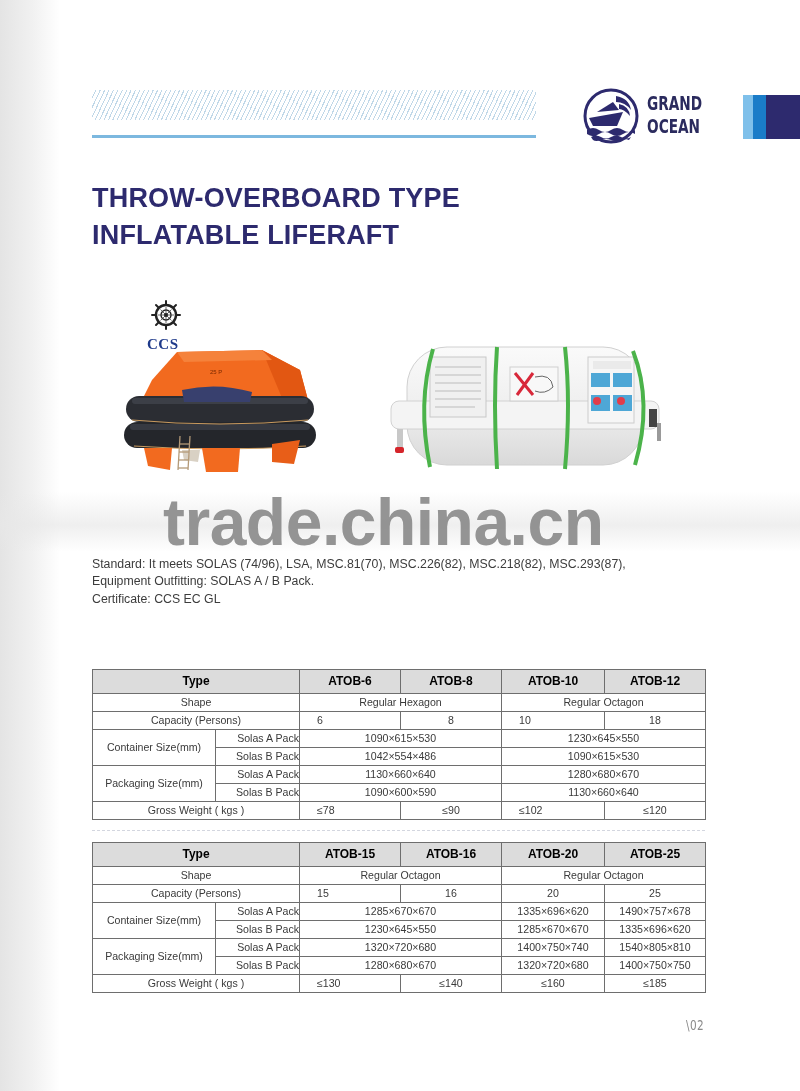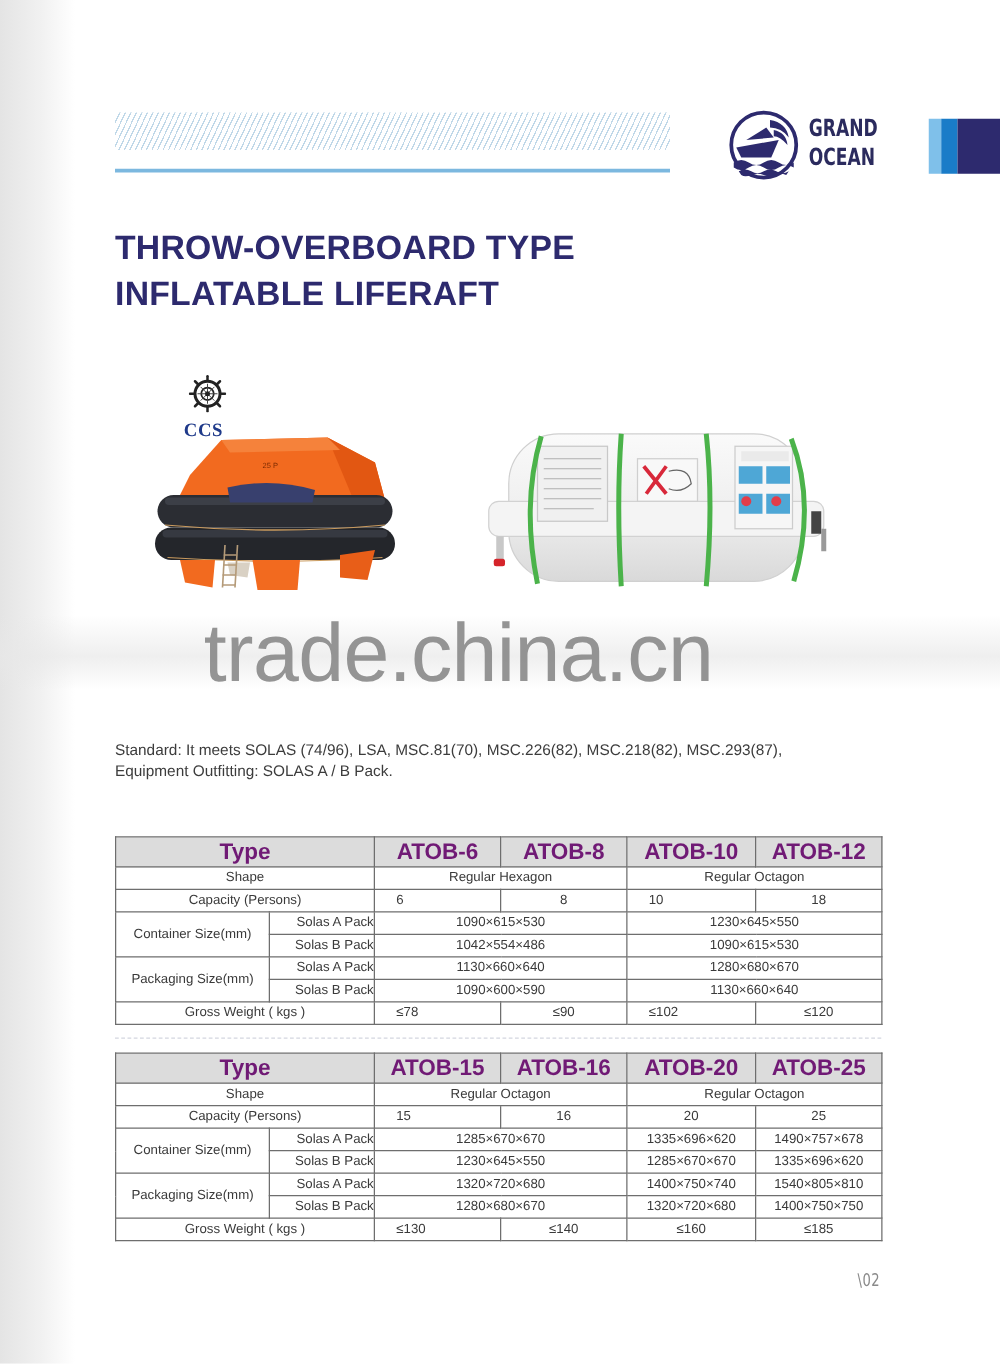--- a/index.html
+++ b/index.html
@@ -45,39 +45,40 @@
   .raft-img { position: absolute; left: 122px; top: 340px; width: 196px; height: 135px; }
   .canister-img { position: absolute; left: 385px; top: 343px; width: 280px; height: 130px; }
   .watermark {
     position: absolute; left: 0; top: 492px; width: 800px; height: 60px;
     background: linear-gradient(to bottom, rgba(235,235,235,0) 0%, rgba(232,232,232,0.7) 55%, rgba(240,240,240,0) 100%);
   }
   .watermark-text {
     position: absolute; left: 163px; top: 486px;
     font-size: 66px; color: #8f8f8f; letter-spacing: -0.5px; line-height: 72px;
     opacity: 0.95;
+    font-weight: bold;
   }
   .specs {
-    position: absolute; left: 92px; top: 592px; width: 620px;
+    position: absolute; left: 92px; top: 556px; width: 620px;
     font-size: 12.3px; color: #3c3c3c; line-height: 17.4px;
   }
   .specs .row { display: flex; }
   .specs .indent { padding-left: 62px; }
   .specs .lbl { white-space: pre; }
   table.spec {
     position: absolute; left: 92px; width: 613px;
     border-collapse: collapse; table-layout: fixed;
     font-size: 10.6px; color: #3a3a3a;
   }
   table.spec td, table.spec th {
     border: 1px solid #6e6e6e; text-align: center; padding: 0;
     height: 17px; line-height: 17px; white-space: nowrap;
   }
   table.spec th {
-    background: #dcdcdc; font-size: 18px; font-weight: bold; color: #701a75;
+    background: #dcdcdc; font-size: 12px; font-weight: bold; color: #000000;
     height: 23px; line-height: 23px;
   }
   table.spec td.sub { text-align: right; padding-left: 9px; }
   table.spec td.lval { text-align: left; padding-left: 17px; }
   .dash-sep {
     position: absolute; left: 92px; top: 830px; width: 613px; height: 0;
     border-top: 1px dashed #d3d6df;
   }
   .page-num {
     position: absolute; left: 686px; top: 1017px;
@@ -222,20 +223,24 @@
 
 <div class="specs">
   <div class="row">
     <span class="lbl">Standard: </span>
     <span>It meets SOLAS (74/96), LSA, MSC.81(70), MSC.226(82), MSC.218(82), MSC.293(87),</span>
   </div>
   <div class="row">
     <span class="lbl">Equipment Outfitting: </span>
     <span>SOLAS A / B Pack.</span>
   </div>
+  <div class="row">
+    <span class="lbl">Certificate: </span>
+    <span>CCS EC GL</span>
+  </div>
 </div>
 
 <table class="spec" style="top:669px;">
   <colgroup>
     <col style="width:123px">
       <col style="width:84px">
     <col style="width:101px">
       <col style="width:101px">
     <col style="width:103px">
       <col style="width:101px">

